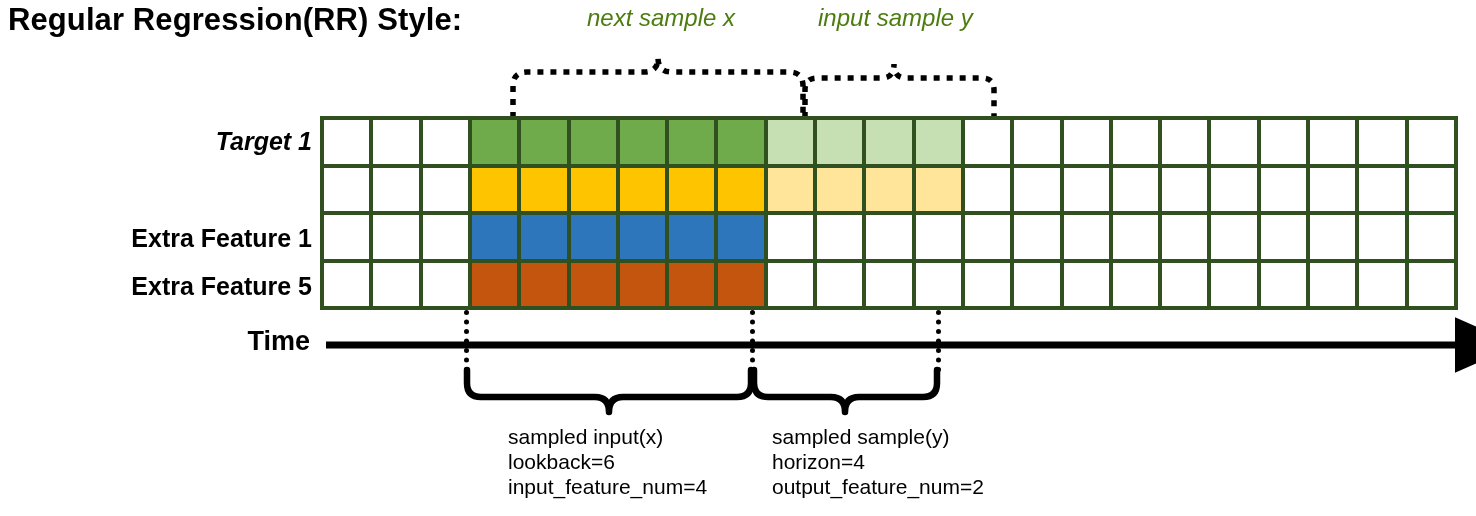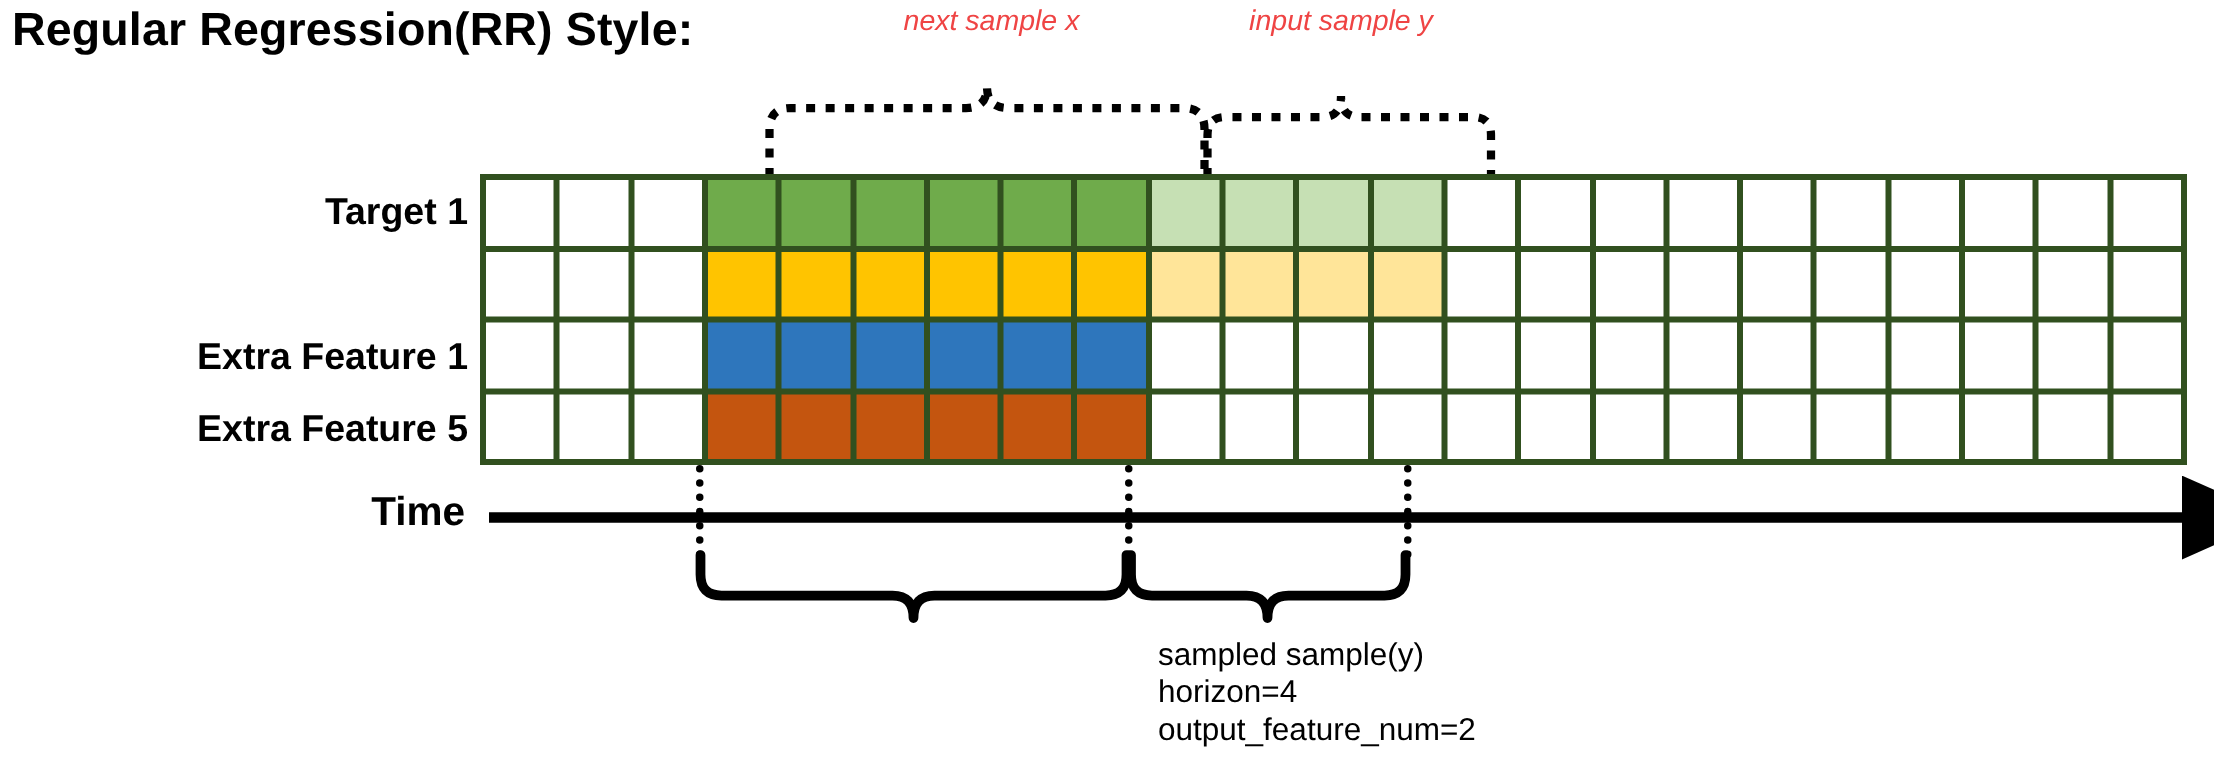--- a/index.html
+++ b/index.html
@@ -16,33 +16,33 @@
 
   
   #title{
     left:8px; top:2px;
     font-size:31px; font-weight:700; color:#000;
     letter-spacing:0.1px; white-space:nowrap;
   }
 
   
   .top-note{
-    font-size:19px; font-style:italic; font-weight:400; color:#ef4444;
+    font-size:24px; font-style:italic; font-weight:400; color:#4d7c0f;
     white-space:nowrap; text-align:center;
   }
   #note-x{ left:586px; top:4px; width:150px; }
   #note-y{ left:818px; top:4px; width:152px; }
 
   
   .row-label{
     font-size:25px; font-weight:700; color:#000;
     white-space:nowrap; text-align:right;
     width:260px; left:52px; height:48px; line-height:48px;
   }
-  #lbl-r0{ top:117px; }
+  #lbl-r0{ top:117px;font-style:italic; }
   #lbl-r1{ top:165px; }
   #lbl-r2{ top:214px; }
   #lbl-r3{ top:262px; }
 
   
   #grid{
     left:320px; top:116px;
     width:1138px; height:194px;
     background:#31501F;
     box-sizing:border-box;
@@ -211,20 +211,25 @@
 
   <svg id="braces-bottom" width="1476" height="516">
     <g fill="none" stroke="#000" stroke-width="6.5" stroke-linecap="round" stroke-linejoin="round">
 
       <path d="M 467,370 L 467,383 Q 467,397 481,397 L 595,397 Q 609,397 609,412 Q 609,397 623,397 L 737,397 Q 751,397 751,383 L 751,370"></path>
 
       <path d="M 754,370 L 754,383 Q 754,397 768,397 L 831,397 Q 845,397 845,412 Q 845,397 859,397 L 923,397 Q 937,397 937,383 L 937,370"></path>
     </g>
   </svg>
 
+  <div class="abs caption" id="cap-x">
+    <div>sampled input(x)</div>
+    <div>lookback=6</div>
+    <div>input_feature_num=4</div>
+  </div>
   <div class="abs caption" id="cap-y">
     <div>sampled sample(y)</div>
     <div>horizon=4</div>
     <div>output_feature_num=2</div>
   </div>
 
 <div class="abs row-label" id="lbl-r0" style="top: 117px;">Target 1</div>
     <div class="abs row-label" id="lbl-r2" style="top: 214px;">Extra Feature 1</div>
     <div class="abs row-label" id="lbl-r3" style="top: 262px;">Extra Feature 5</div>
   </div>

